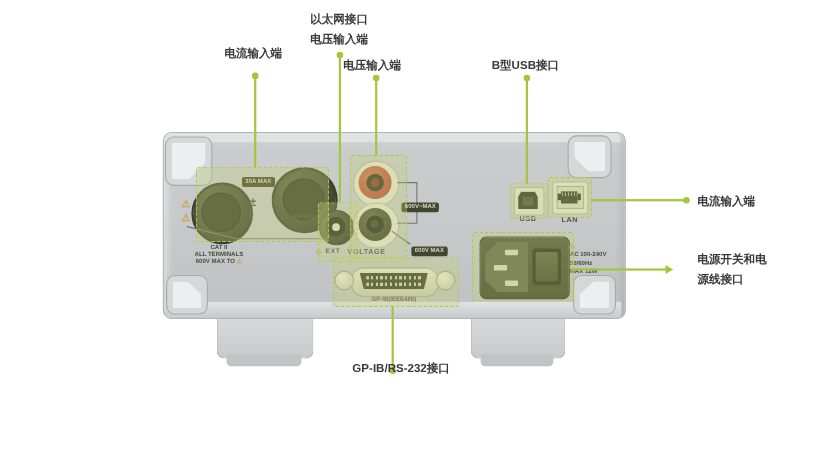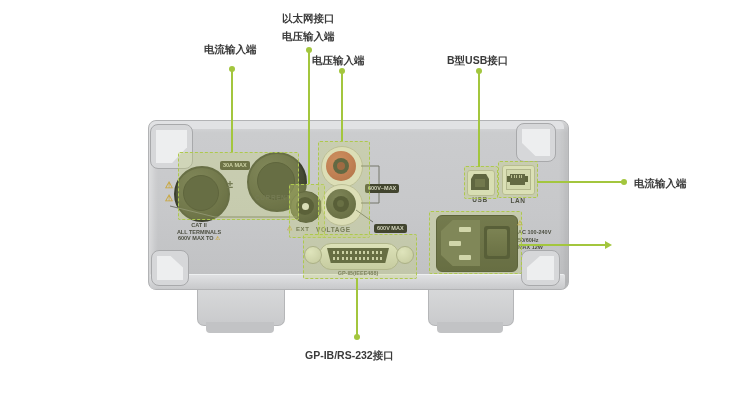--- a/index.html
+++ b/index.html
@@ -171,15 +171,19 @@
   <div class="dot" style="left:354px;top:334px;"></div>
 
   <div class="lbl" style="left:282px;top:9px;">
     <div>以太网接口</div>
     <div>电压输入端</div>
   </div>
   <div class="lbl" style="left:204px;top:40px;">电流输入端</div>
   <div class="lbl" style="left:312px;top:51px;">电压输入端</div>
   <div class="lbl" style="left:447px;top:51px;">B型USB接口</div>
   <div class="lbl" style="left:634px;top:174px;">电流输入端</div>
-  <div class="lbl" style="left:305px;top:346px;width:104px;text-align:left;">GP-IB/RS-232接口</div>
+  <div class="lbl" style="left:634px;top:227px;">
+    <div>电源开关和电</div>
+    <div>源线接口</div>
+  </div>
+  <div class="lbl" style="left:305px;top:326px;width:104px;text-align:right;">GP-IB/RS-232接口</div>
 
 </div>
 
 </body></html>

